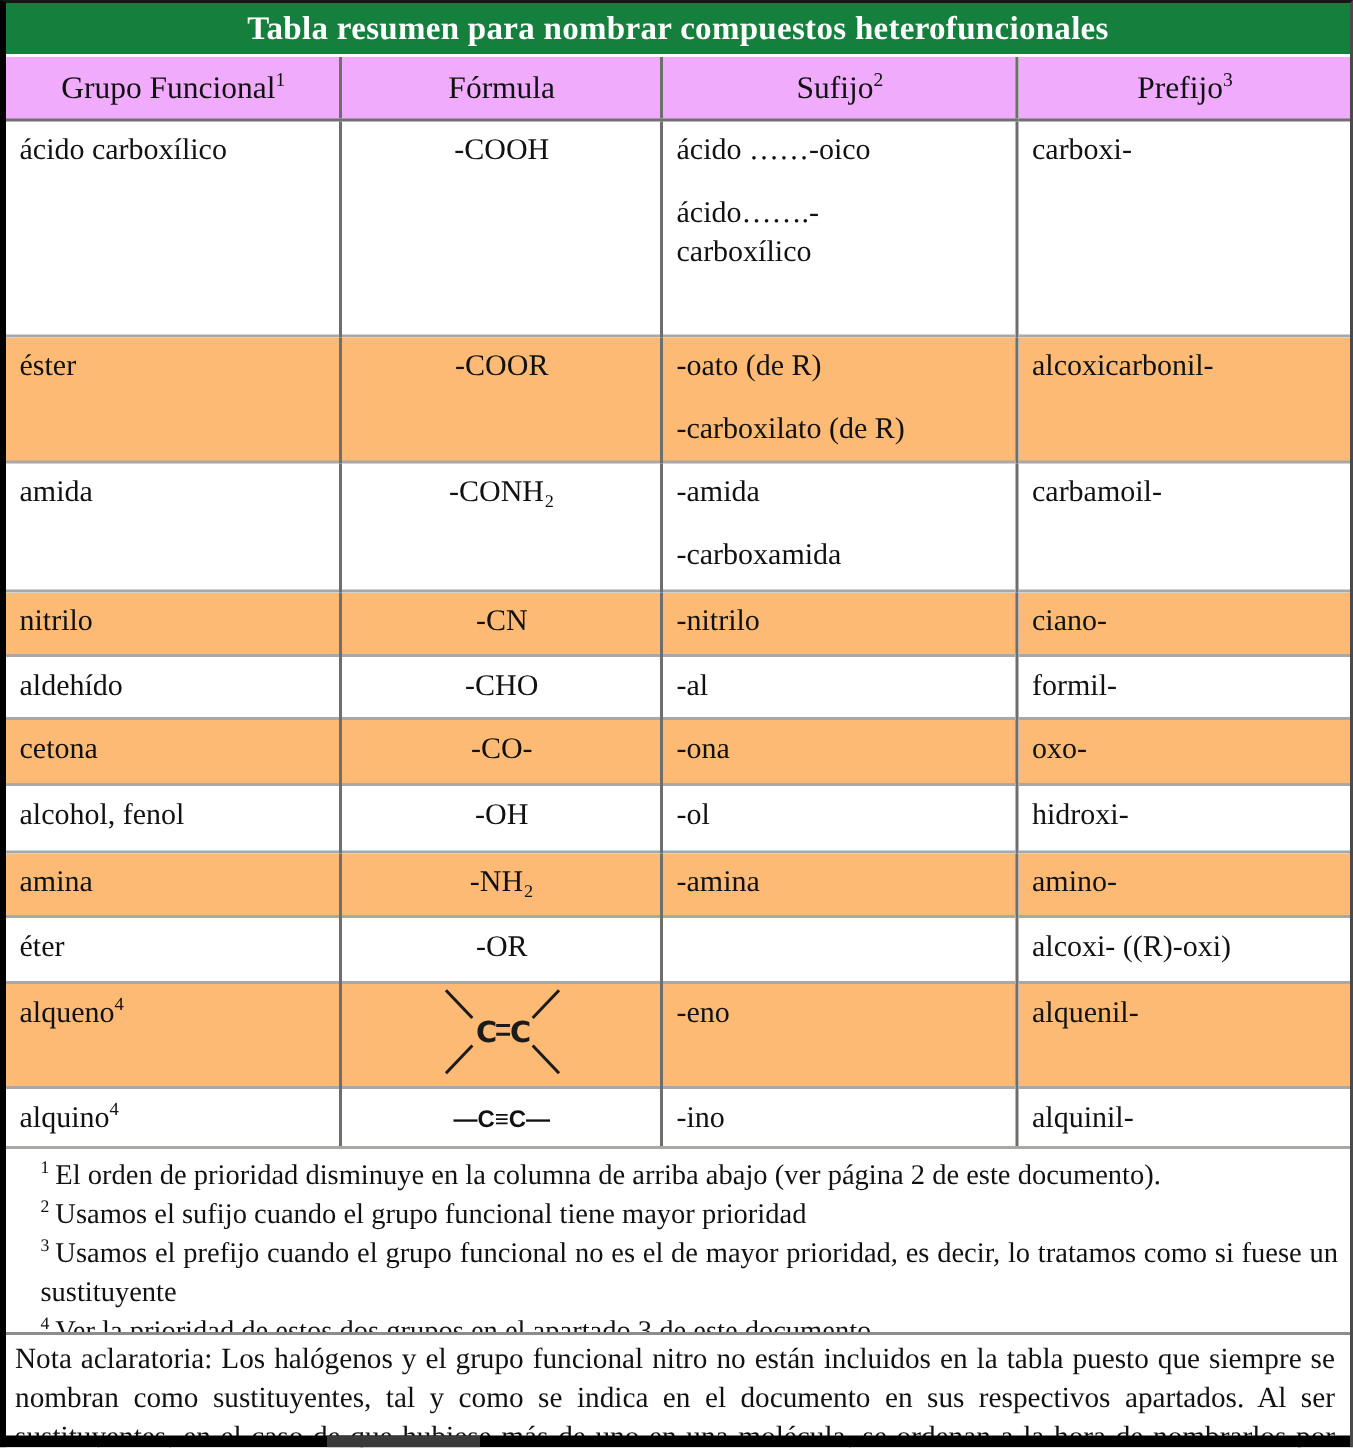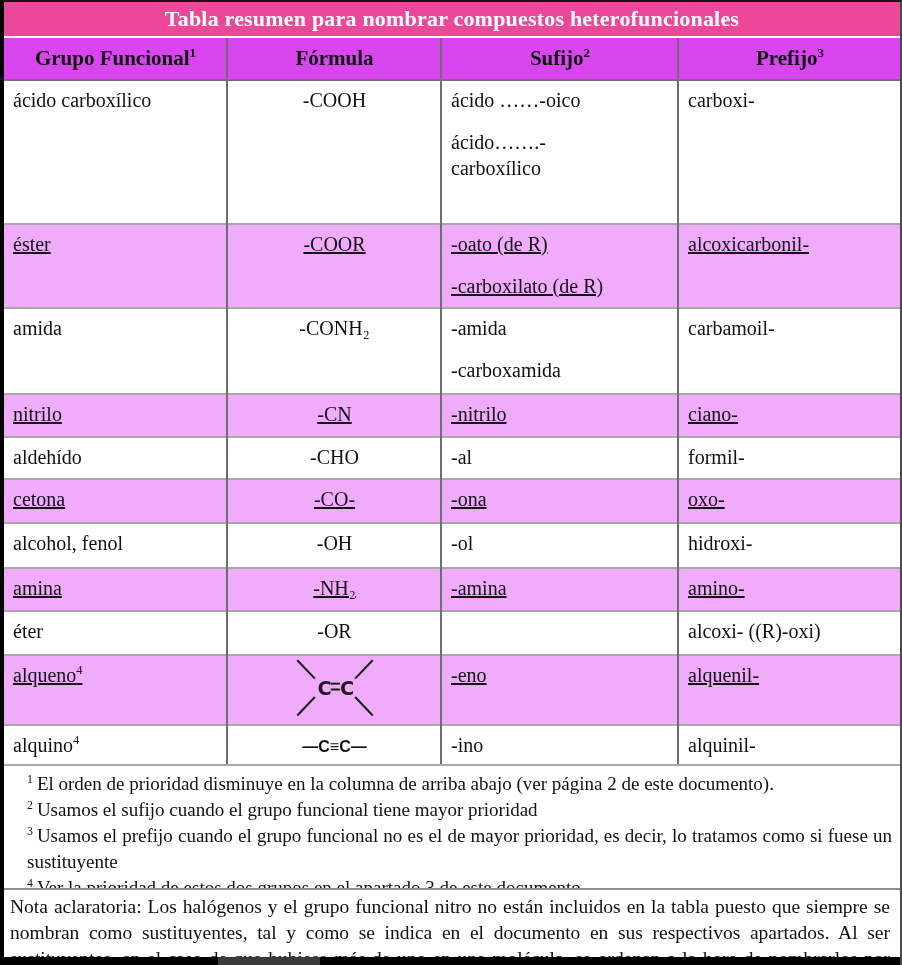--- a/index.html
+++ b/index.html
@@ -10,21 +10,21 @@
     color: #111111;
     border-left: 4px solid #000000;
     border-top: 2px solid #161616;
     border-right: 2px solid #4a4a4a;
     overflow: hidden;
     background: #ffffff;
     position: relative;
   }
   .title-bar {
     height: 36px;
-    background: #ec4899;
+    background: #15803d;
     color: #ffffff;
     font-weight: bold;
     font-size: 22px;
     text-align: center;
     line-height: 34px;
     border-bottom: 2px solid #fbfbfb;
     letter-spacing: 0.2px;
   }
   table.main {
     width: 896px;
@@ -34,32 +34,32 @@
   }
   table.main th, table.main td {
     border-left: 2px solid #6e6e6e;
     padding: 6px 8px 4px 9px;
     vertical-align: top;
     line-height: 26px;
     overflow: hidden;
   }
   table.main th:first-child, table.main td:first-child { border-left: none; }
   table.main thead th {
-    background: #d946ef;
-    font-weight: bold;
+    background: #f0abfc;
+    font-weight: normal;
     font-size: 21px;
     text-align: center;
     height: 42px;
     border-bottom: 2px solid #707070;
     vertical-align: middle;
     padding-top: 2px;
   }
   table.main tbody tr { border-top: 2px solid #a9a8a6; }
   table.main tbody tr:first-child { border-top: none; }
-  tr.shaded td { background: #f0abfc; text-decoration: underline; }
+  tr.shaded td { background: #fdba74; }
   td.col-formula { text-align: center; }
   .cell-p { display: block; white-space: pre-line; }
   .cell-p + .cell-p { margin-top: 16px; }
   sup { font-size: 62%; line-height: 0; vertical-align: super; }
   .r0 td { height: 144px; margin-top: 12px; }
   .r1 td { height: 84px; }
   .r2 td { height: 86px; }
   .r3 td { height: 43px; }
   .r4 td { height: 42px; }
   .r5 td { height: 44px; margin-left: 32px; }

